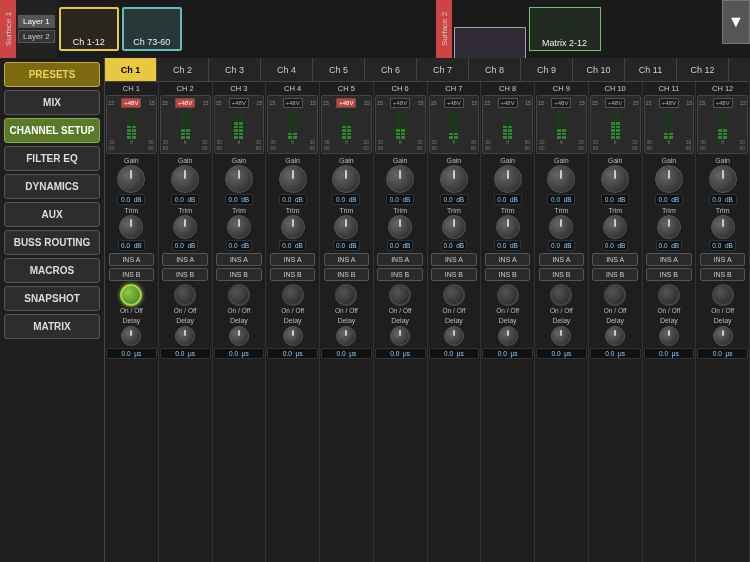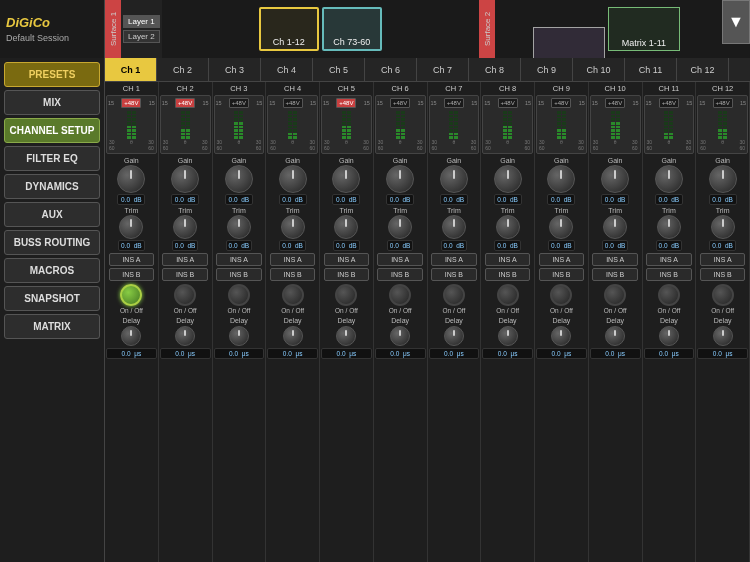--- a/index.html
+++ b/index.html
@@ -74,21 +74,20 @@
     .layer-btn.active {
       background: #555;
       color: #fff;
     }
     .channel-strips-nav {
       display: flex;
       flex: 1;
       align-items: center;
       padding: 4px 2px;
       gap: 3px;
-      justify-content: center;
     }
     .nav-strip {
       height: 44px;
       border: 2px solid #555;
       border-radius: 2px;
       display: flex;
       flex-direction: column;
       justify-content: flex-end;
       padding: 2px 4px;
       cursor: pointer;
@@ -398,24 +397,20 @@
       width: 4px;
       height: 3px;
       background: #1a3a1a;
     }
     .meter-seg.lit-g { background: #2a8a2a; }
   </style>
 </head>
 <body>
 
 <div class="top-bar">
-  <div class="logo-area">
-    <div class="logo-text">DiGiCo</div>
-    <div class="session-name">Default Session</div>
-  </div>
   <div class="surface-tabs">
     <div class="surface-label">Surface 1</div>
     <div class="layer-tabs">
       <button class="layer-btn active">Layer 1</button>
       <button class="layer-btn">Layer 2</button>
     </div>
     <div class="channel-strips-nav">
 
       <div class="nav-strip active">
         <div class="nav-strip-label">Ch 1-12</div>
@@ -425,21 +420,21 @@
       <div class="nav-strip teal">
         <div class="nav-strip-label">Ch 73-60</div>
       </div>
     </div>
     <div class="surface-label s2">Surface 2</div>
     <div class="channel-strips-nav" style="flex:0.7;">
       <div class="aux-strip">
         <div class="nav-strip-label">Aux 1-12</div>
       </div>
       <div class="matrix-strip">
-        <div class="nav-strip-label">Matrix 1-11</div>
+        <div class="nav-strip-label">Matrix 2-12</div>
       </div>
     </div>
     <div class="arrow-btn">▼</div>
   </div>
 </div>
 
 <div class="main-area">
 
   <div class="left-sidebar">
     <button class="sidebar-btn yellow">PRESETS</button>

